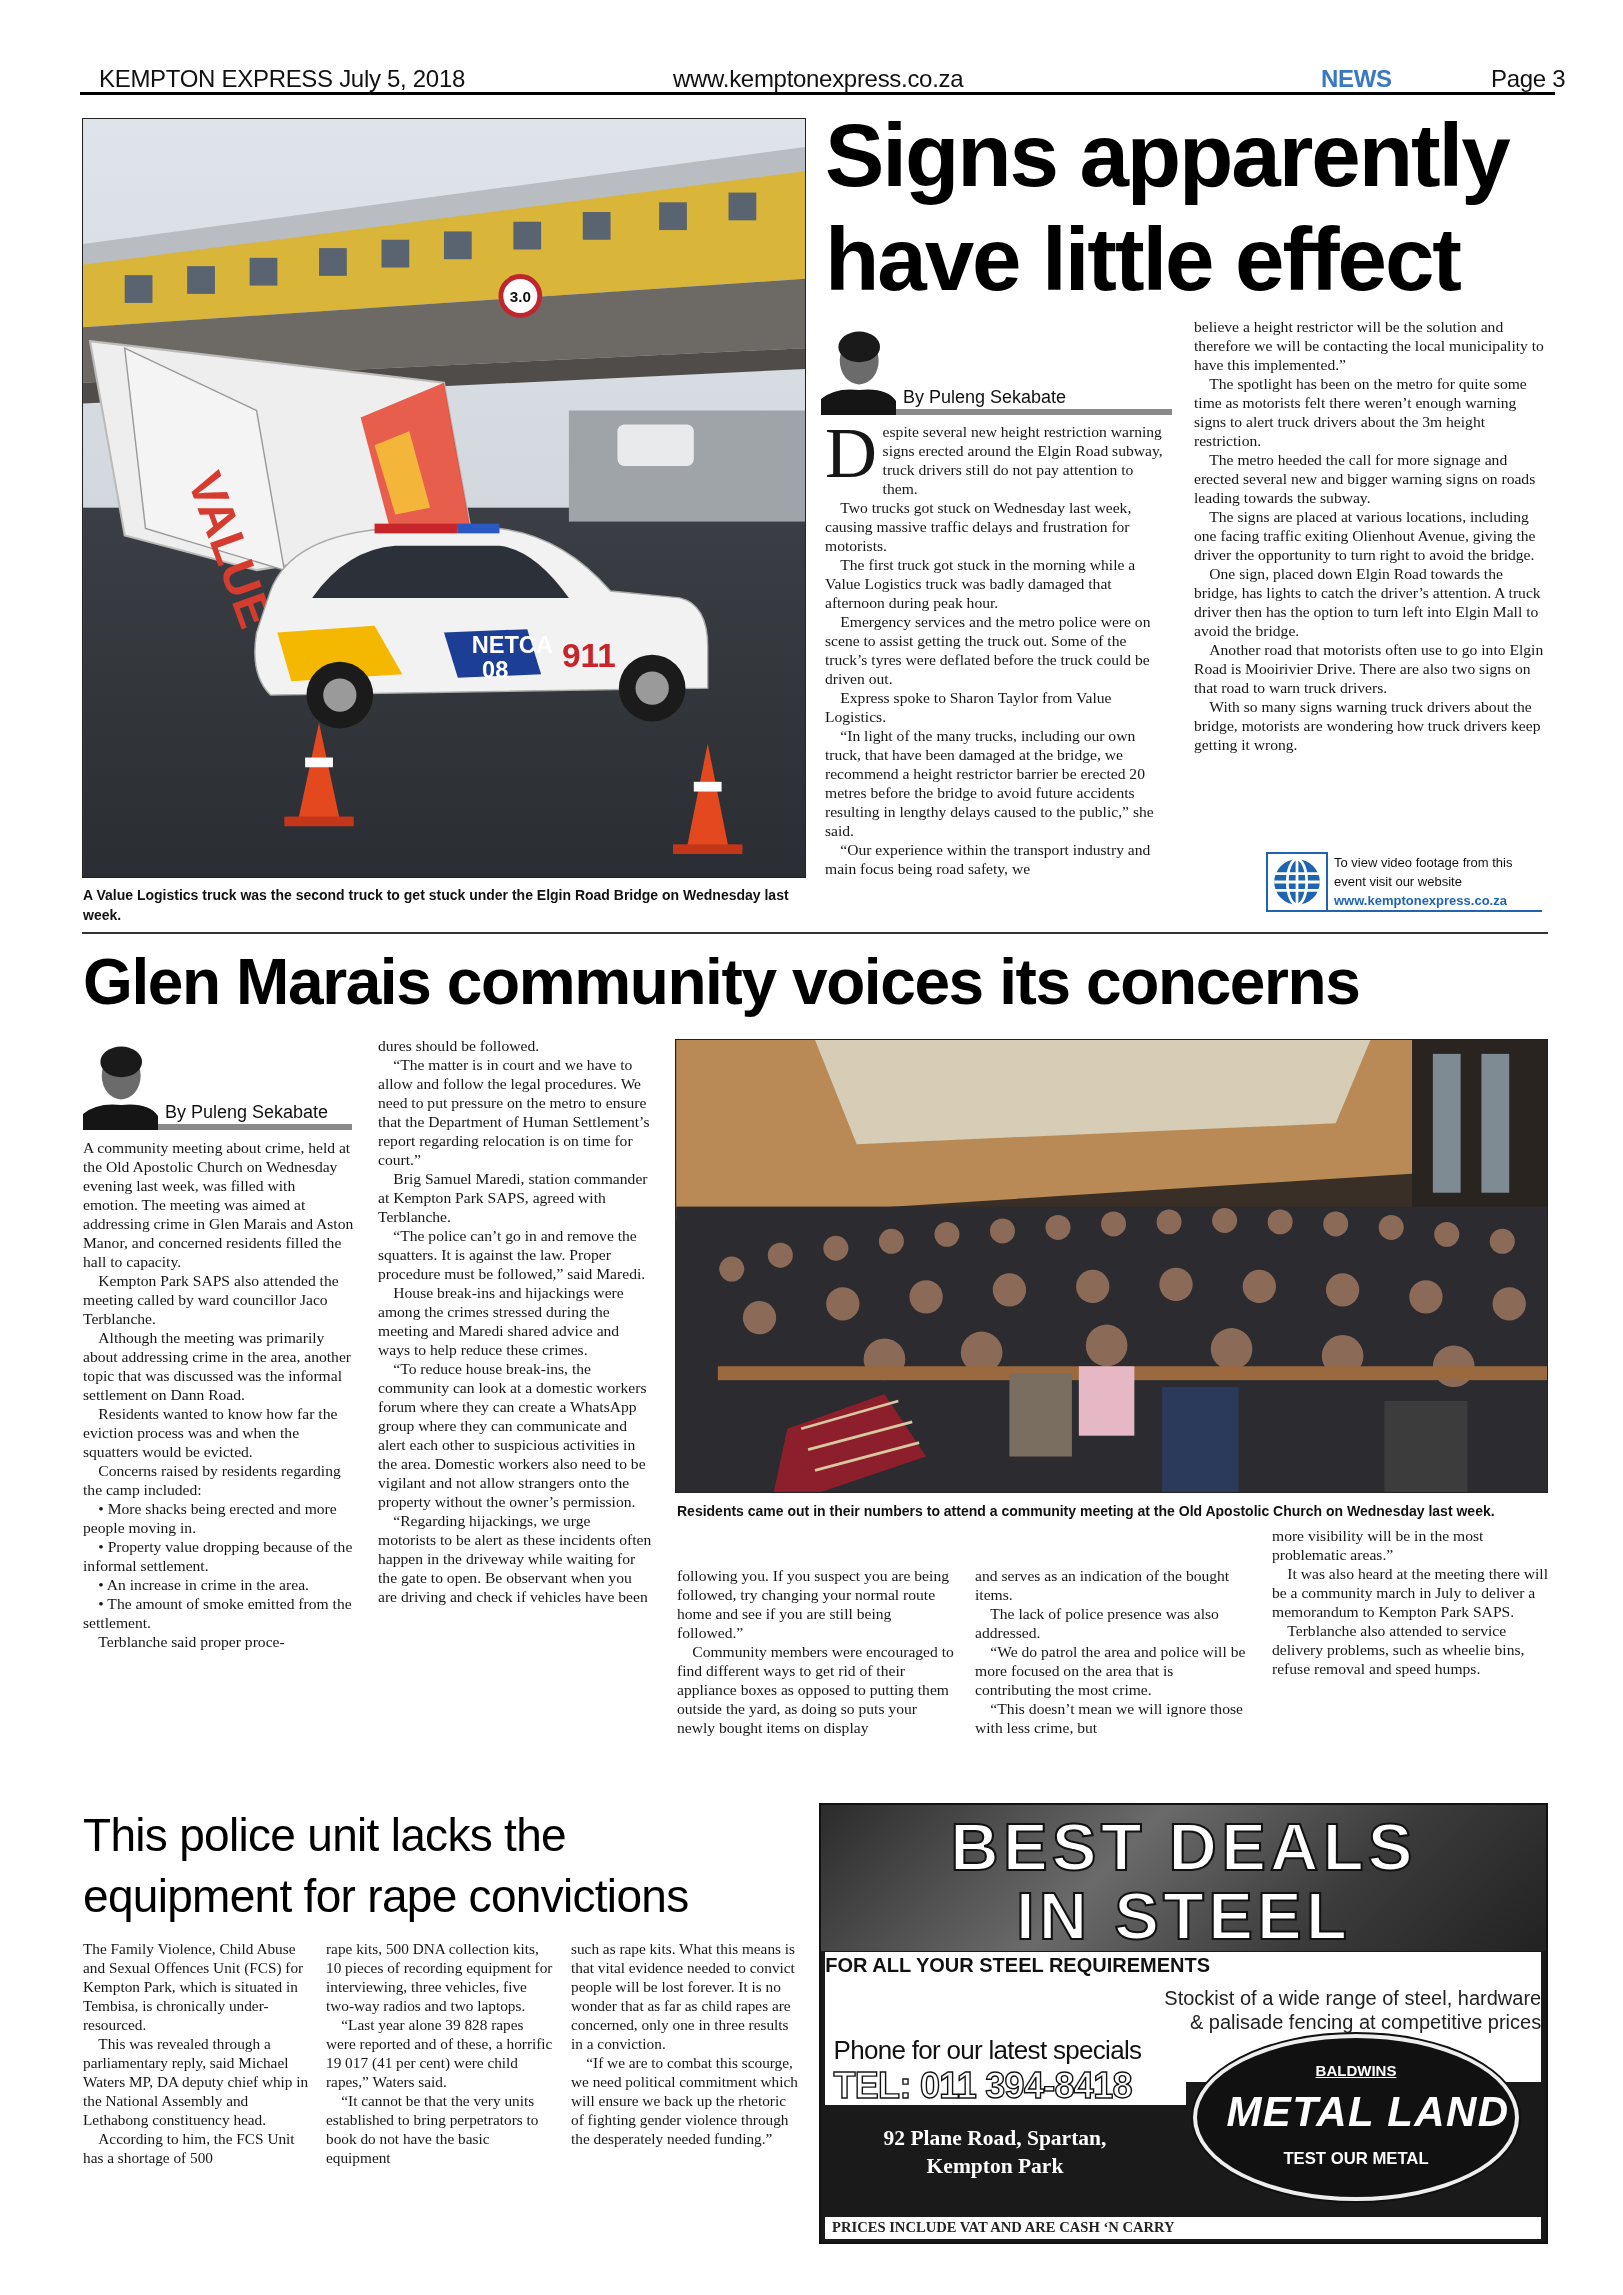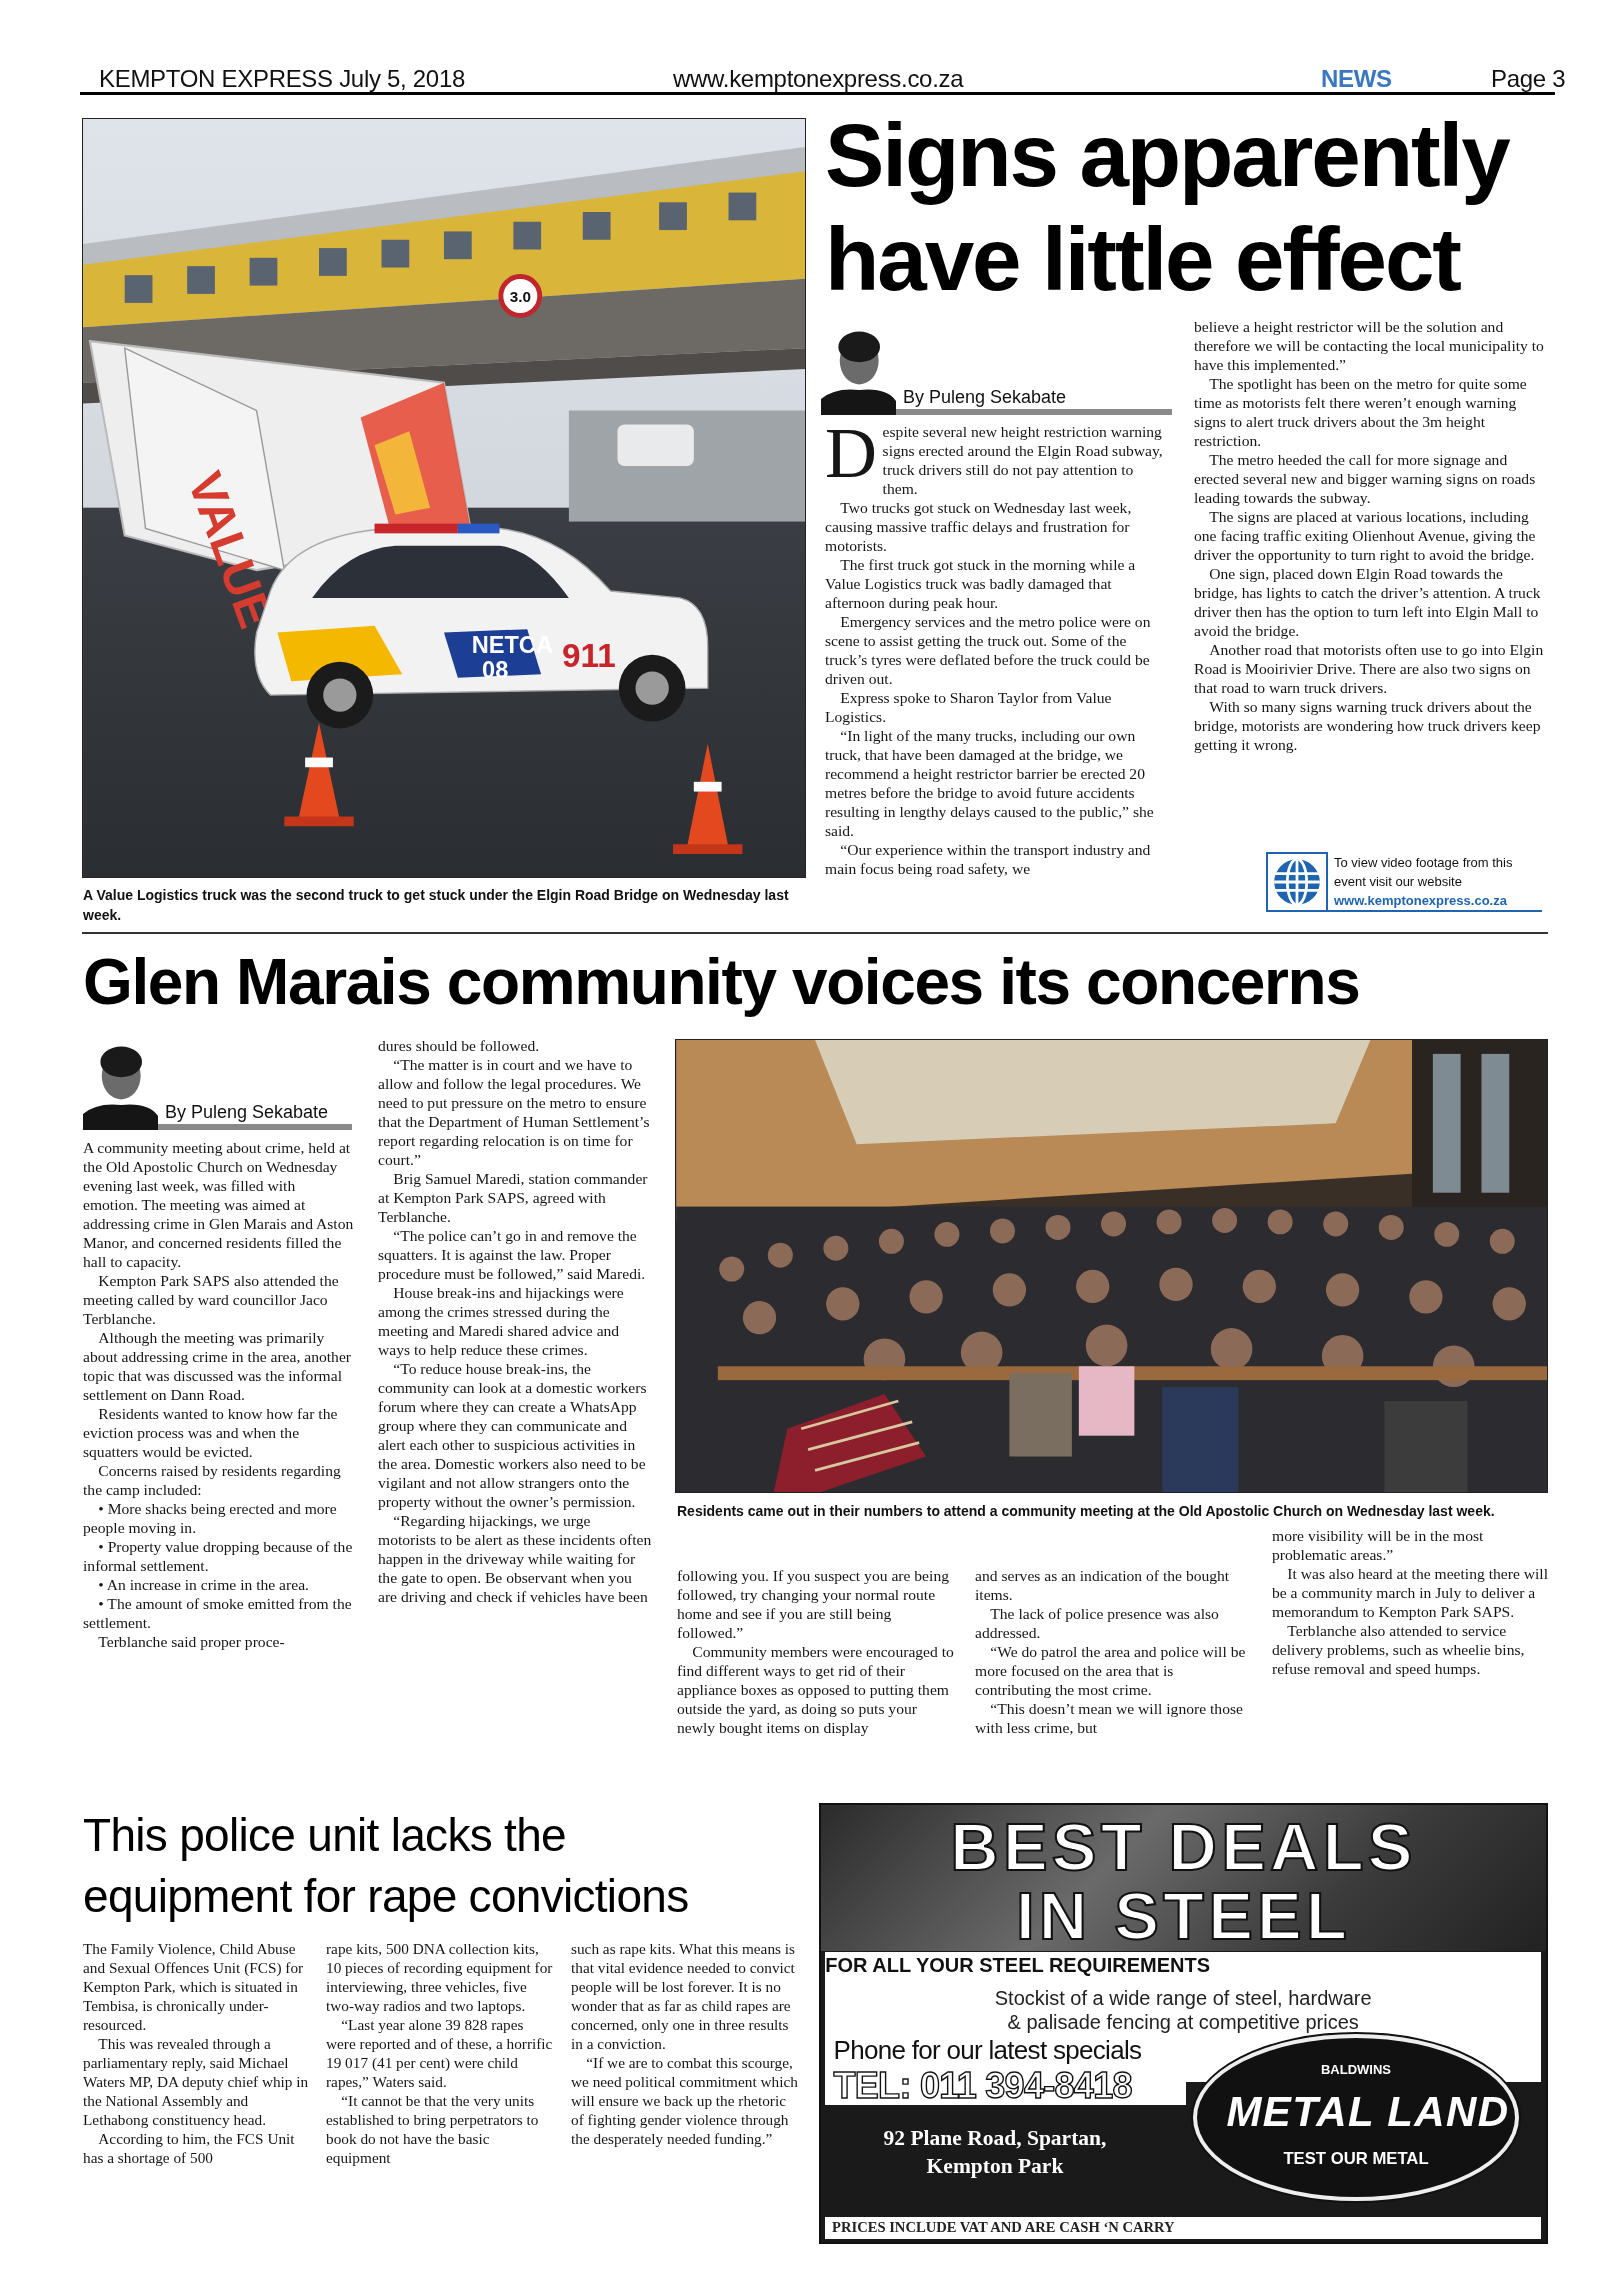--- a/index.html
+++ b/index.html
@@ -300,35 +300,35 @@
 <div class="abs ad" style="left:819px; top:1803px; width:729px; height:441px; border:2.1px solid #111;">
 
   <div class="abs" style="left:0; top:0; width:100%; height:146px; background:linear-gradient(135deg,#2b2b2b 0%,#6a6a6a 40%,#3b3b3b 70%,#222 100%);"></div>
   <div class="abs sans" style="left:0; top:7px; width:100%; text-align:center; font-size:67px; font-weight:700; line-height:69px; color:#fff; letter-spacing:4.2px; -webkit-text-stroke:2.1px #111;">
     <div>BEST DEALS</div>
     <div>IN STEEL</div>
   </div>
 
   <div class="abs" style="left:4.2px; top:147px; width:716px; height:130px; background:#fff;"></div>
   <div class="abs sans" style="left:4.2px; top:149px; width:784px; font-size:20px; font-weight:900; color:#111;">FOR ALL YOUR STEEL REQUIREMENTS</div>
-  <div class="abs sans" style="left:4.2px; top:182px; width:716px; text-align:center; font-size:20px; line-height:23.6px; color:#222;">
+  <div class="abs sans" style="left:4.2px; top:182px; width:716px; text-align:right; font-size:20px; line-height:23.6px; color:#222;">
     <div>Stockist of a wide range of steel, hardware</div>
     <div>&amp; palisade fencing at competitive prices</div>
   </div>
   <div class="abs sans" style="left:12.5px; top:230px; font-size:26px; color:#111; letter-spacing:-0.7px;">Phone for our latest specials</div>
   <div class="abs sans" style="left:4.2px; top:264px; width:361px; height:36px; background:#fff;"></div>
   <div class="abs sans" style="left:12.5px; top:260px; font-size:36px; font-weight:900; color:#fff; -webkit-text-stroke:1.4px #111; letter-spacing:-0.7px;">TEL: 011 394-8418</div>
 
   <div class="abs" style="left:28px; top:319px; width:292px; text-align:center; font-size:21.5px; font-weight:bold; line-height:28px; color:#fff;">
     <div>92 Plane Road, Spartan,</div>
     <div>Kempton Park</div>
   </div>
 
   <div class="abs" style="left:372px; top:229px; width:326px; height:167px; border-radius:50%; background:#111; border:4.2px solid #eee; box-shadow:0 0 0 2.1px #111;">
-    <div class="abs sans" style="left:0; top:23.6px; width:100%; text-align:center; font-size:13px; font-weight:bold; color:#fff;">BALDWINS</div>
+    <div class="abs sans" style="left:0; top:23.6px; width:100%; text-align:center; font-size:15px; font-weight:bold; color:#fff;text-decoration:underline;">BALDWINS</div>
     <div class="abs sans" style="left:0; top:50px; width:100%; text-align:center; font-size:42px; font-weight:900; font-style:italic; color:#fff; letter-spacing:1.4px;padding-left:24px;">METAL LAND</div>
     <div class="abs sans" style="left:0; top:111px; width:100%; text-align:center; font-size:16.7px; font-weight:bold; color:#fff;">TEST OUR METAL</div>
   </div>
 
   <div class="abs" style="left:4.2px; top:412px; width:716px; height:22px; background:#fff;"></div>
   <div class="abs" style="left:11px; top:414px; font-size:14.6px; font-weight:bold; color:#222;">PRICES INCLUDE VAT AND ARE CASH ‘N CARRY</div>
 </div>
 
 
 </body></html>

